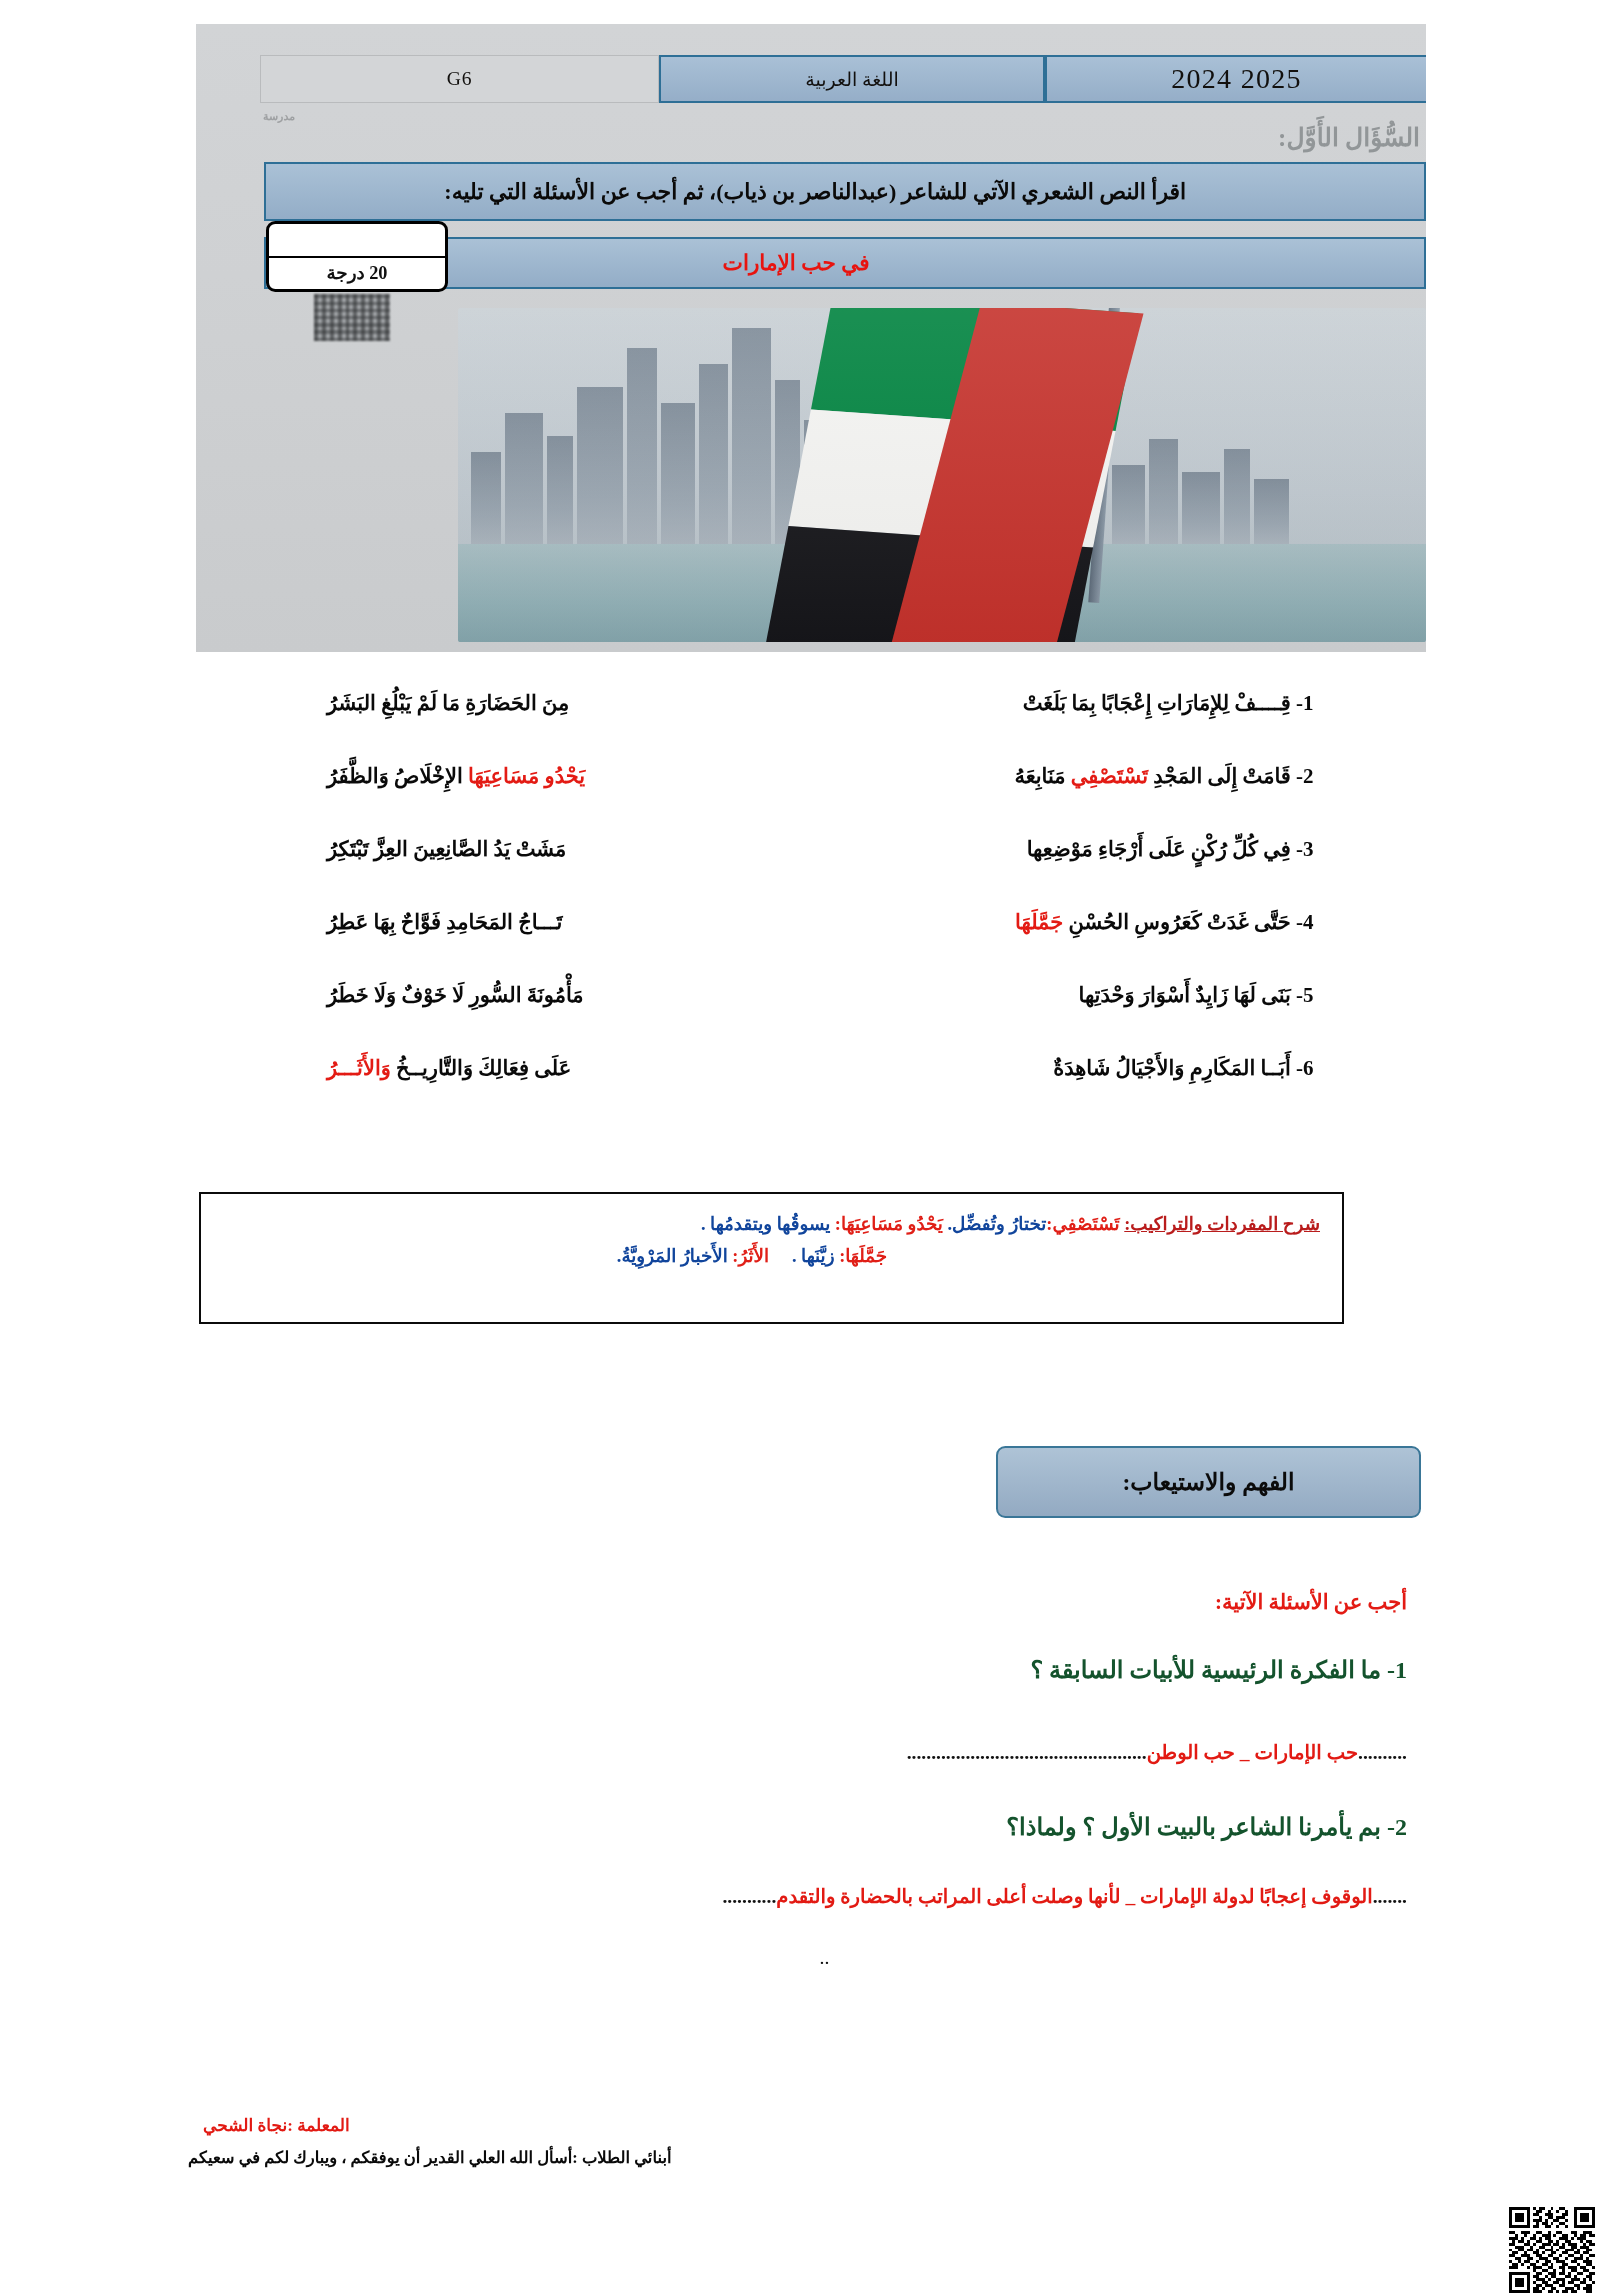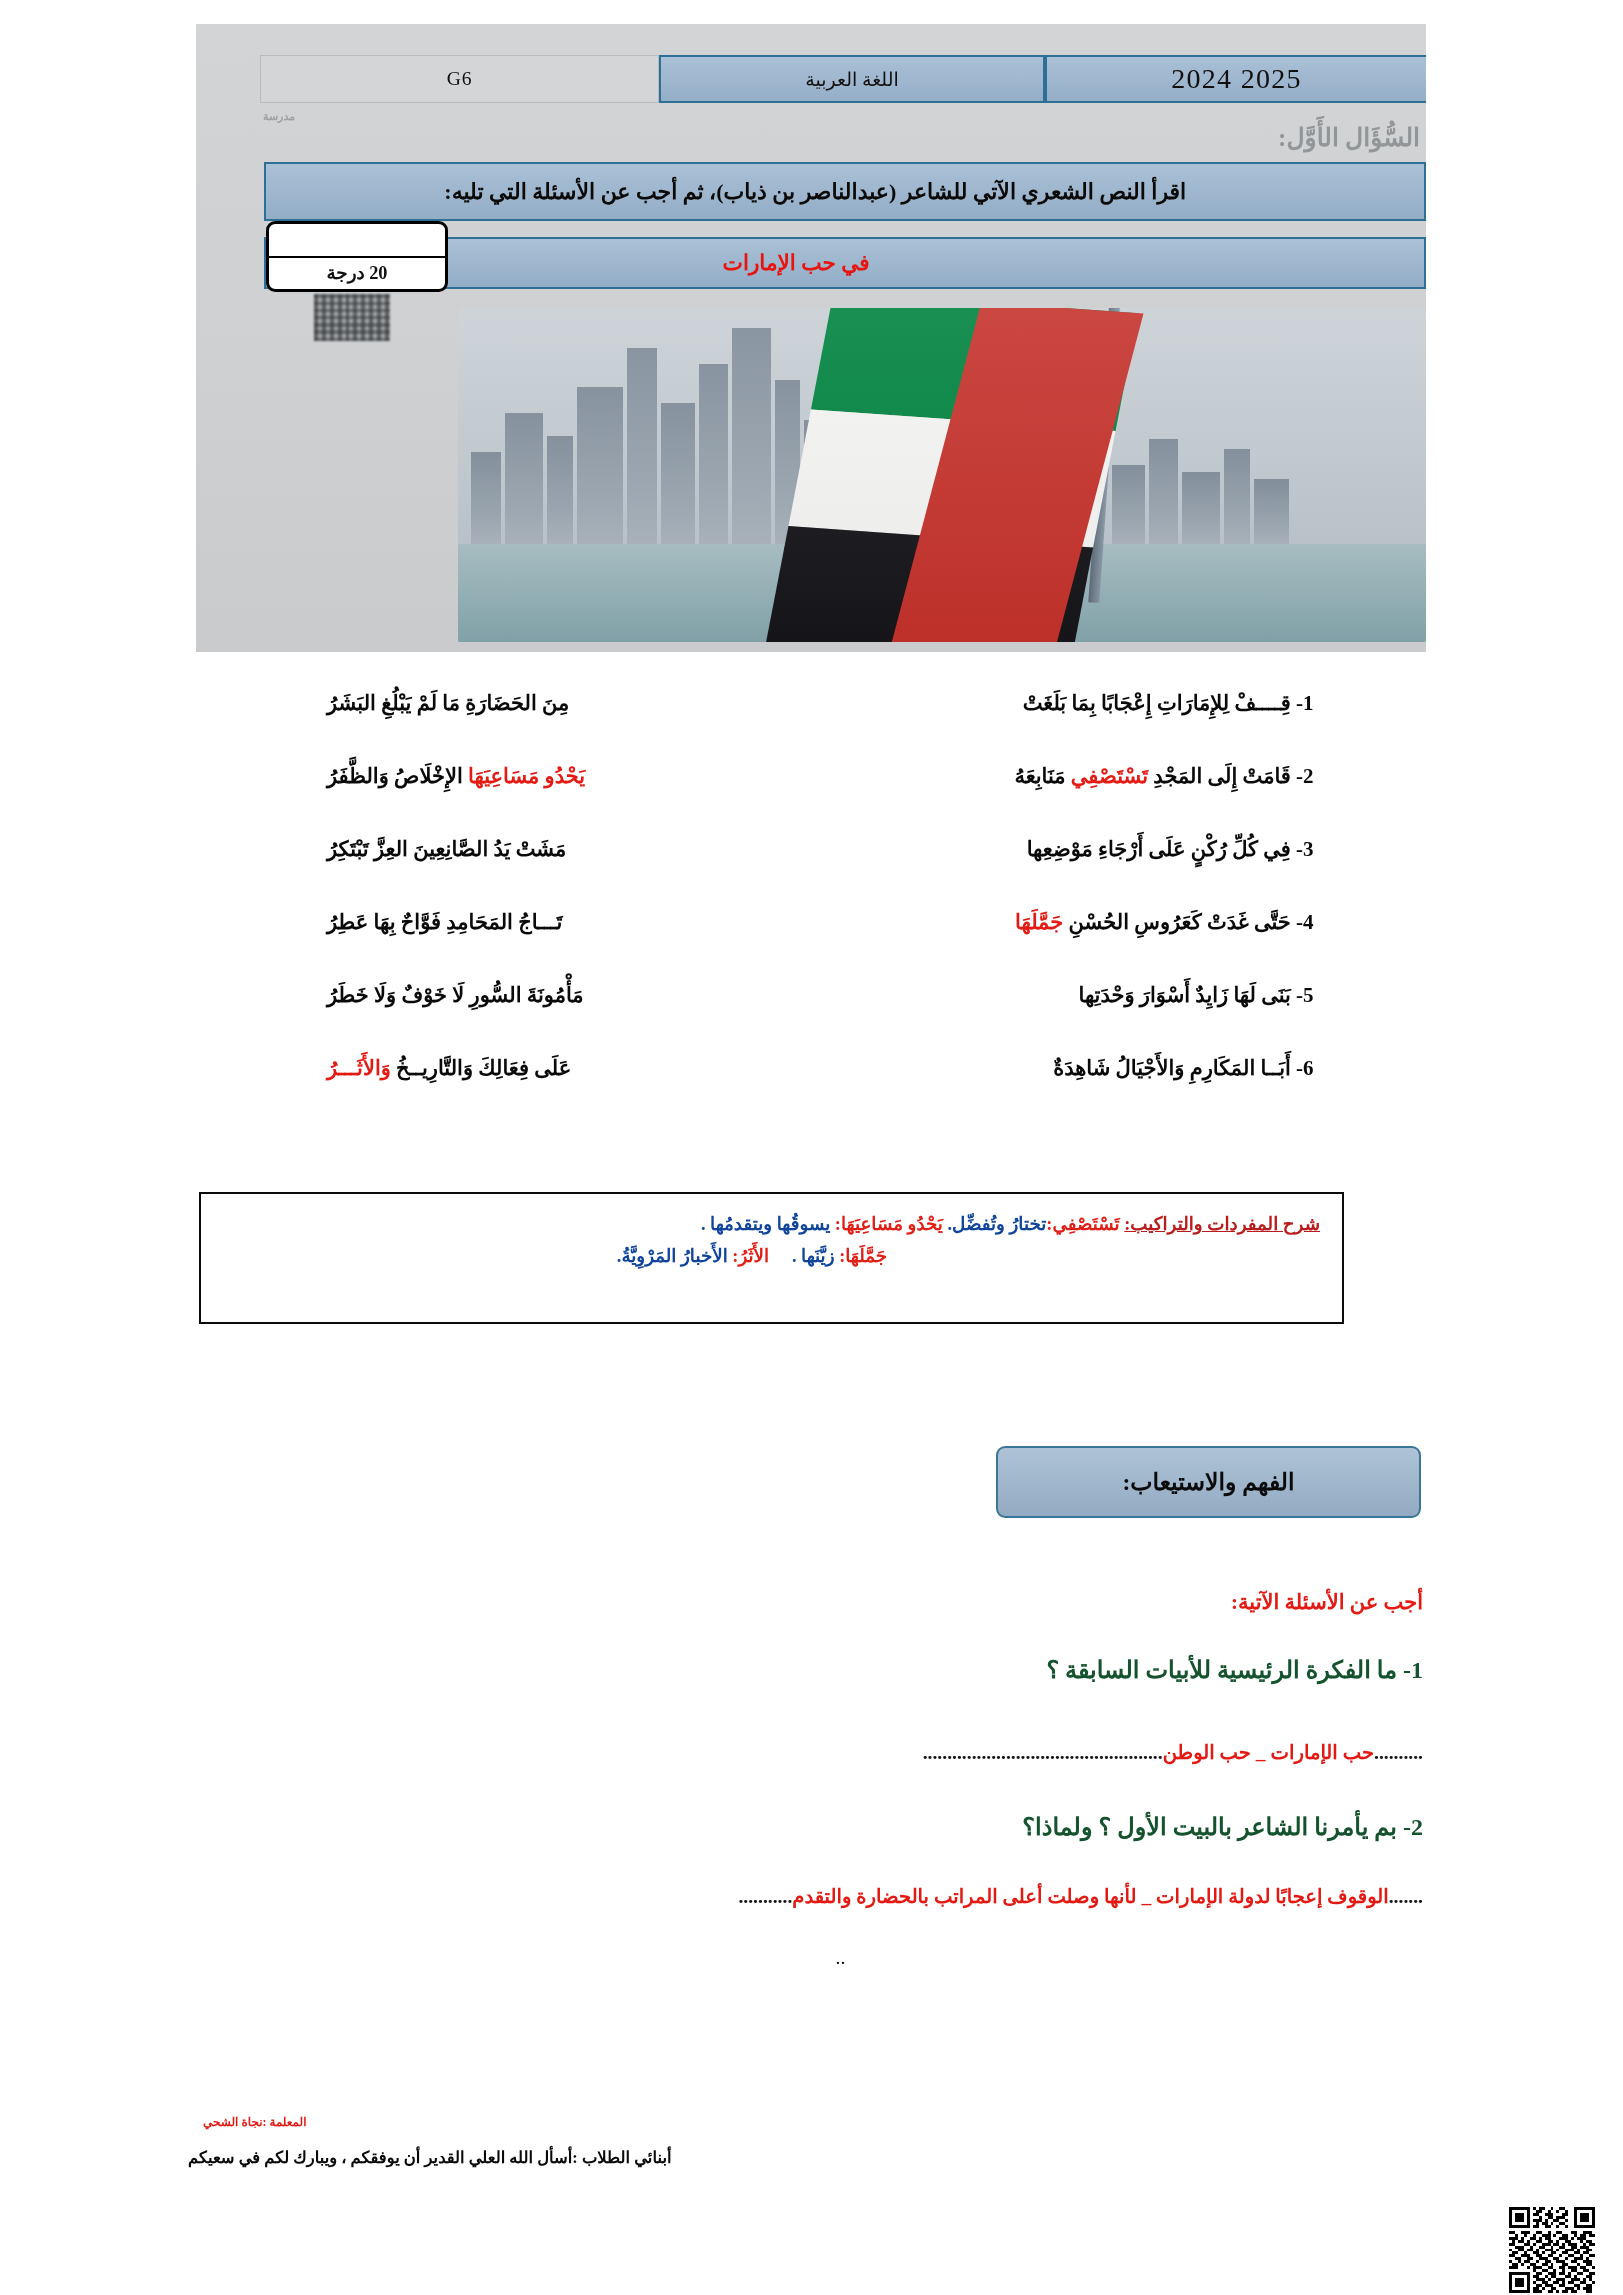--- a/index.html
+++ b/index.html
@@ -286,21 +286,21 @@
     border-radius: 9.2px;
     display: flex;
     align-items: center;
     justify-content: center;
     font-size: 23.6px;
     font-weight: bold;
     color: #0b0b0b;
   }
 
   
-  .qa { position: absolute; right: 200px; width: 1165px; text-align: right; }
+  .qa { position: absolute; right: 216px; width: 1165px; text-align: right; }
   .qa-prompt {
     top: 1590px;
     font-size: 21px;
     font-weight: bold;
     color: #e31b14;
   }
   .q-text {
     font-size: 24px;
     font-weight: bold;
     color: #14532d;
@@ -318,21 +318,21 @@
   .a1 { top: 1741px; }
   .a2 { top: 1885px; }
   .a2b { top: 1947px; font-size: 19.6px; color: #111; text-align: center; padding-left: 209px;}
   .dots { letter-spacing: 1.3px; }
 
   
   .footer-teacher {
     position: absolute;
     left: 203px;
     top: 2115px;
-    font-size: 12px;
+    font-size: 17px;
     font-weight: bold;
     color: #e21a13;
     direction: rtl;
   }
   .footer-msg {
     position: absolute;
     left: 188px;
     top: 2148px;
     font-size: 16.4px;
     font-weight: bold;

